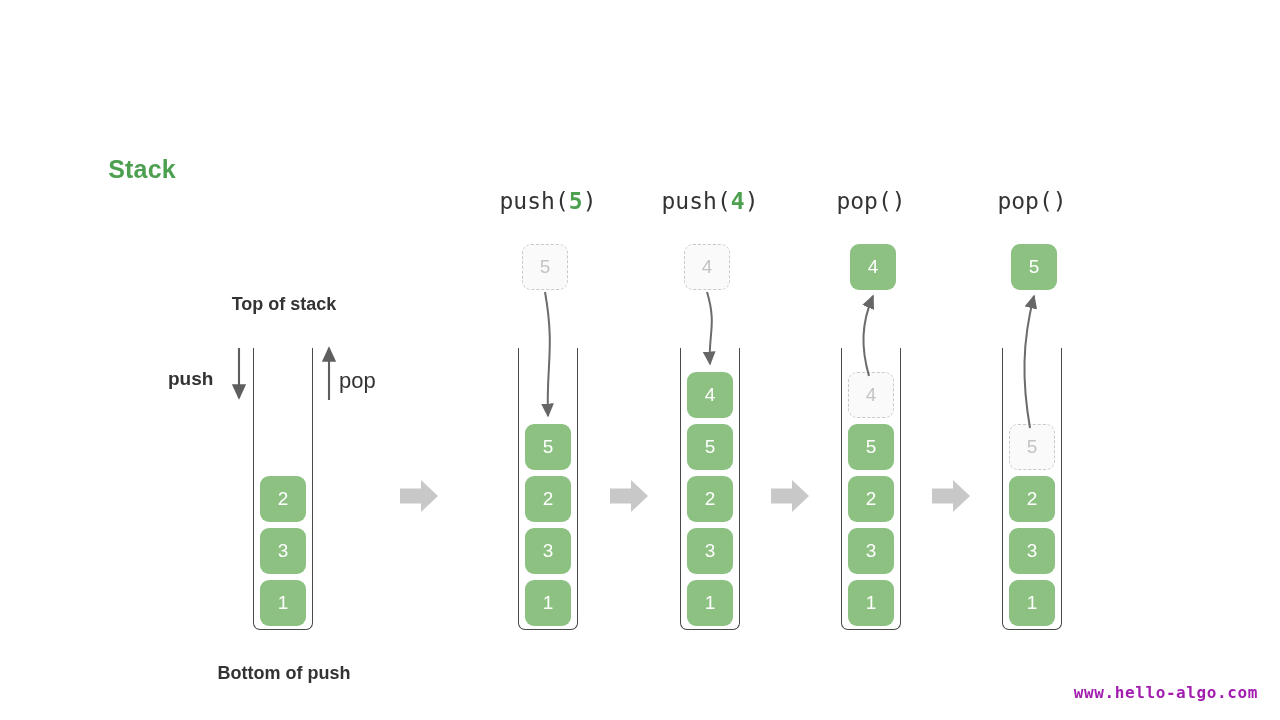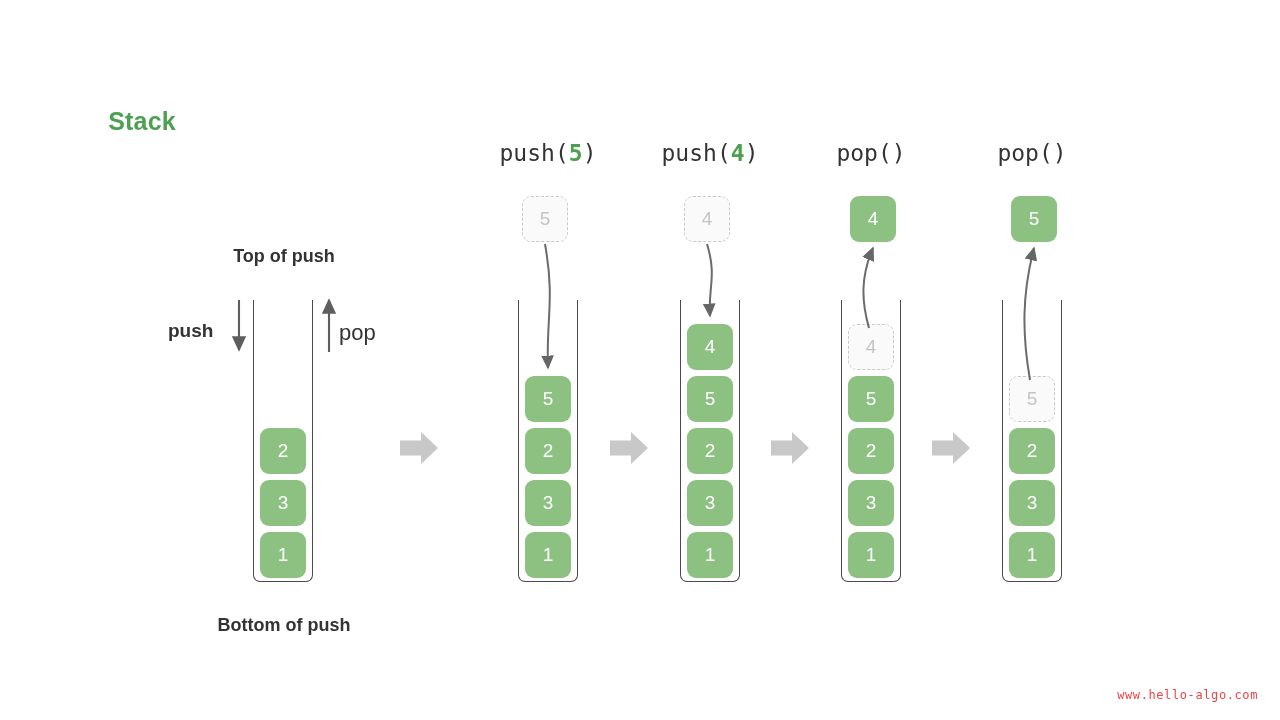--- a/index.html
+++ b/index.html
@@ -5,21 +5,21 @@
   html, body {
     margin: 0; padding: 0;
     background: #ffffff;
   }
   body {
     width: 1280px; height: 720px;
     position: relative;
     overflow: hidden;
     font-family: "Liberation Sans", sans-serif;
   }
-  #stage { position: absolute; inset: 0; }
+  #stage { position: absolute; inset: 0; margin-top: 48px; }
 
   
   .title-stack {
     position: absolute;
     left: 0; top: 107px; width: 284px;
     text-align: center;
     font-size: 25px; font-weight: bold;
     color: #4ca050;
     letter-spacing: .2px;
   }
@@ -101,33 +101,34 @@
     position: absolute; inset: 0;
     width: 1280px; height: 720px;
     pointer-events: none;
   }
 
   
   .watermark {
     position: absolute;
     right: 22px; bottom: 18px;
     font-family: "DejaVu Sans Mono", "Liberation Mono", monospace;
-    font-size: 12px;
-    color: #ef4444;
+    font-size: 16px;
+    color: #a21caf;
     letter-spacing: .6px;
+    font-weight: bold;
   }
 </style>
 </head>
 <body>
 
 <div id="stage">
 
   <div class="title-stack">Stack</div>
 
-  <div class="lbl-top">Top of push</div>
+  <div class="lbl-top">Top of stack</div>
   <div class="lbl-bottom">Bottom of push</div>
   <div class="lbl-push">push</div>
   <div class="lbl-pop">pop</div>
 
   <div id="columns">
       <div class="stack-col" style="left: 203px;">
         <div class="container-u" style="left: 50px; top: 300px; width: 60px; height: 282px;"></div>
         <div class="cell solid" style="left: 57px; top: 428px;">2</div>
         <div class="cell solid" style="left: 57px; top: 480px;">3</div>
         <div class="cell solid" style="left: 57px; top: 532px;">1</div>

